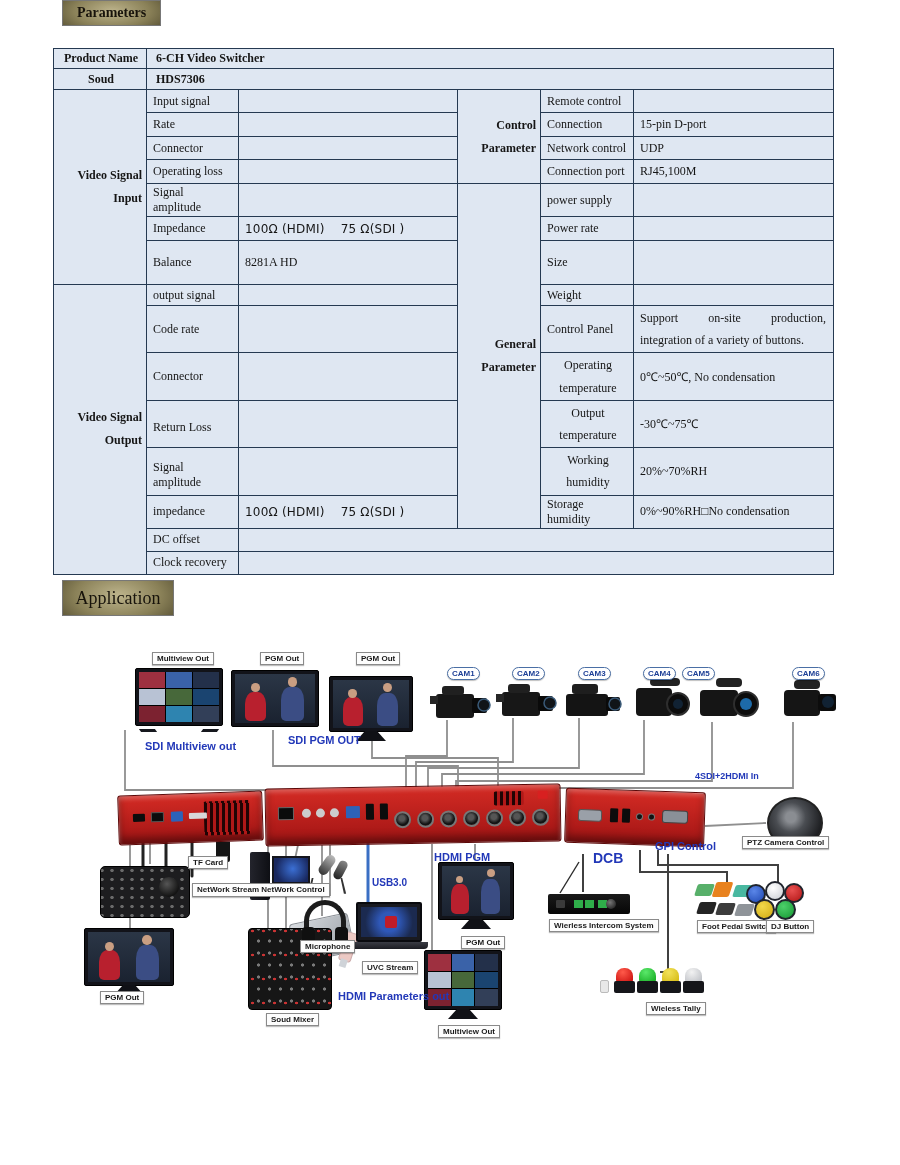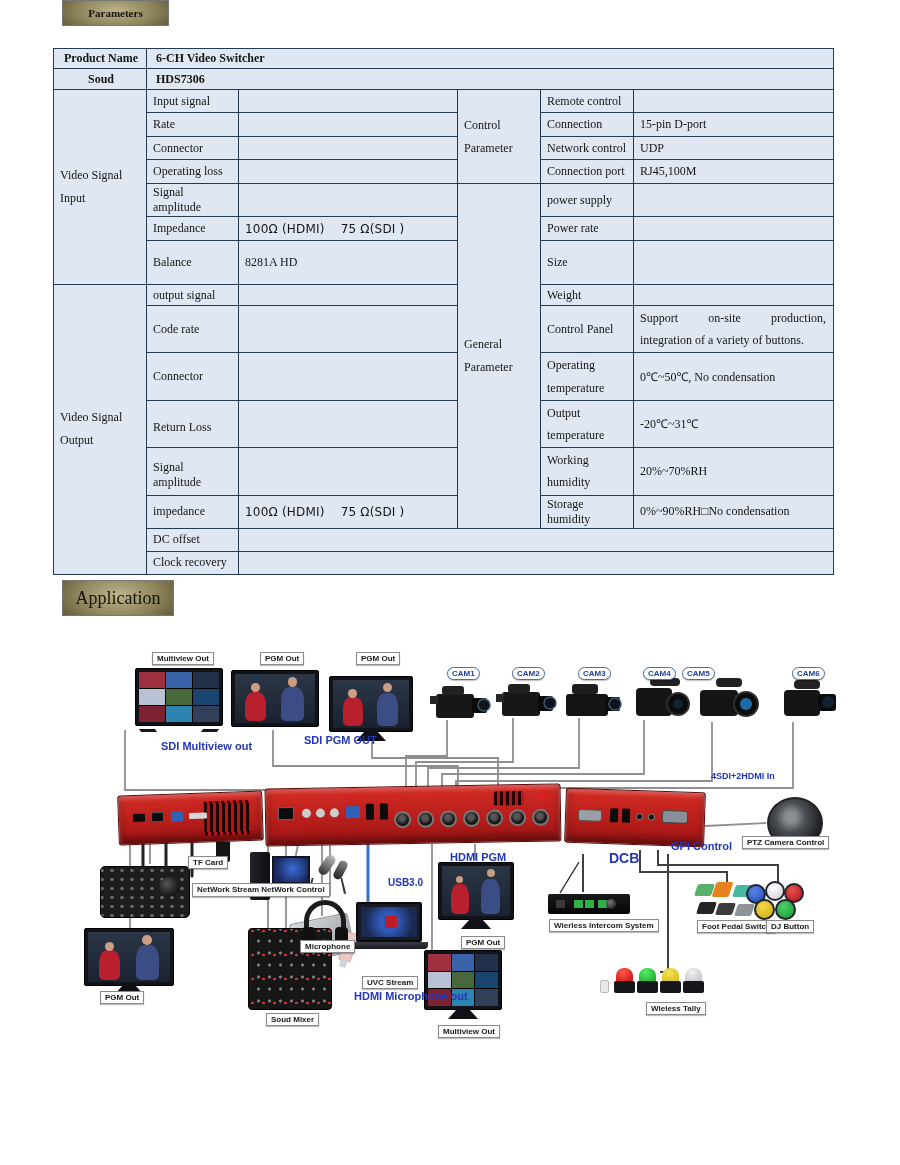--- a/index.html
+++ b/index.html
@@ -3,50 +3,50 @@
 <meta charset="utf-8">
 <style>
   * { margin:0; padding:0; box-sizing:border-box; }
   body { width:900px; height:1165px; position:relative; background:#ffffff;
          font-family:"Liberation Serif", serif; overflow:hidden; }
 
   
   .sec-btn { position:absolute; display:flex; align-items:center; justify-content:center;
     background: radial-gradient(ellipse 75% 130% at 50% 42%, #bdb48c 0%, #8a8158 52%, #474128 100%);
     border:1px solid #777; color:#17130b; }
-  #btn-params { left:62px; top:0; width:107px; height:26px; font-weight:bold; font-size:11px; }
+  #btn-params { left:62px; top:0; width:99px; height:26px; font-weight:bold; font-size:14px; }
   #btn-app { left:62px; top:580px; width:112px; height:36px; font-size:18px; }
 
   
   table.spec { position:absolute; left:53px; top:48px; width:780px;
     border-collapse:collapse; table-layout:fixed; font-size:12px; color:#151515; }
   table.spec td { border:1px solid #253951; overflow:hidden; padding:1px 4px 1px 6px;
     vertical-align:middle; background:#dfe7f2; }
   td.hdr { background:#a9c5e8; font-weight:bold; text-align:center; padding-left:2px; }
-  td.grp { background:#a9c5e8; font-weight:normal; text-align:left; line-height:1.9; padding:2px; }
+  td.grp { background:#a9c5e8; font-weight:bold; text-align:right; line-height:1.9; padding:2px; }
   td.val { padding-left:9px; }
   td.val-bold { font-weight:bold; padding-left:9px; }
   td.sans { font-family:"DejaVu Sans", sans-serif; font-size:12px; letter-spacing:0.2px; }
   td.va-top { vertical-align:top; padding-top:4px; }
   td.va-bot { vertical-align:bottom; padding-bottom:5px; }
-  td.wrap2 { line-height:1.85; }
+  td.wrap2 { line-height:1.85;text-align:center; }
   tr.r20{height:20px} tr.r21{height:21px} tr.r23{height:23px} tr.r24{height:24px}
   tr.r44{height:44px} tr.r43{height:43px} tr.r45{height:45px} tr.r47{height:47px}
 
   
   #diagram { position:absolute; left:0; top:640px; width:900px; height:480px; }
   #wires { position:absolute; left:0; top:0; z-index:0; }
   .dev { position:absolute; z-index:2; }
 
   .tag { position:absolute; z-index:4; background:#fdfdfd; border:1px solid #8a8a8a;
     padding:1px 4px; font:bold 8px "Liberation Sans", sans-serif; color:#1a1a1a;
     white-space:nowrap; box-shadow:0 1px 1px rgba(0,0,0,.25); }
   .tag-cam { border:1px solid #4a6fa5; border-radius:7px; color:#1d3f96; background:#fff; }
   .btxt { position:absolute; z-index:4; color:#2238b8; font:bold 11px "Liberation Sans", sans-serif;
-    white-space:nowrap;margin-left:16px; }
+    white-space:nowrap; }
   .btxt.sm { font-size:9px; }
 
   
   .monitor { background:#121319; border:1px solid #000; border-radius:2px; padding:3px; }
   .screen { position:relative; width:100%; height:100%; background:linear-gradient(#2b3646,#1a2230); overflow:hidden; }
   .p-red { position:absolute; bottom:4%; left:13%; width:26%; height:60%;
     background:#b8202e; border-radius:40% 40% 5px 5px; }
   .p-red::before, .p-blue::before { content:''; position:absolute; top:-28%; left:28%;
     width:42%; padding-top:42%; border-radius:50%; background:#c99e82; }
   .p-blue { position:absolute; bottom:4%; right:14%; width:28%; height:70%;
@@ -216,21 +216,21 @@
   <tr class="r45">
     <td>Connector</td>
     <td class="val"></td>
     <td class="wrap2">Operating temperature</td>
     <td class="val">0℃~50℃, No condensation</td>
   </tr>
   <tr class="r47">
     <td class="va-top" style="padding-top:8px">Return Loss</td>
     <td class="val"></td>
     <td class="wrap2">Output temperature</td>
-    <td class="val">-20℃~31℃</td>
+    <td class="val">-30℃~75℃</td>
   </tr>
   <tr class="r47">
     <td class="va-top" style="padding-top:8px">Signal amplitude</td>
     <td class="val"></td>
     <td class="wrap2">Working humidity</td>
     <td class="val">20%~70%RH</td>
   </tr>
   <tr class="r24">
     <td>impedance</td>
     <td class="val sans">100Ω (HDMI)&nbsp;&nbsp;&nbsp;&nbsp;75 Ω(SDI )</td>
@@ -439,33 +439,33 @@
   <div class="headset" style="left:304px;top:260px"></div>
   <div class="tag" style="left:300px;top:300px">Microphone</div>
 
   <div class="btxt sm" style="left:372px;top:237px;font-size:10px">USB3.0</div>
   <div class="laptop" style="left:356px;top:262px">
     <div class="lid">
         <i></i>
       </div>
       <div class="base"></div>
   </div>
-  <div class="tag" style="left:362px;top:336px">UVC Stream</div>
+  <div class="tag" style="left:362px;top:321px">UVC Stream</div>
 
   <div class="btxt" style="left:434px;top:211px">HDMI PGM</div>
   <div class="dev monitor" style="left:438px;top:222px;width:76px;height:58px">
     <div class="screen">
         <div class="p-red"></div>
         <div class="p-blue"></div>
       </div>
     <div class="pedestal"></div>
   </div>
   <div class="tag" style="left:461px;top:296px">PGM Out</div>
 
-  <div class="btxt" style="left:338px;top:350px">HDMI Microphone out</div>
+  <div class="btxt" style="left:338px;top:350px">HDMI Parameters out</div>
   <div class="dev monitor" style="left:424px;top:310px;width:78px;height:60px">
     <div class="screen">
         <div class="mview">
           <i></i>
           <i></i>
           <i></i>
           <i></i>
           <i></i>
           <i></i>
           <i></i>

